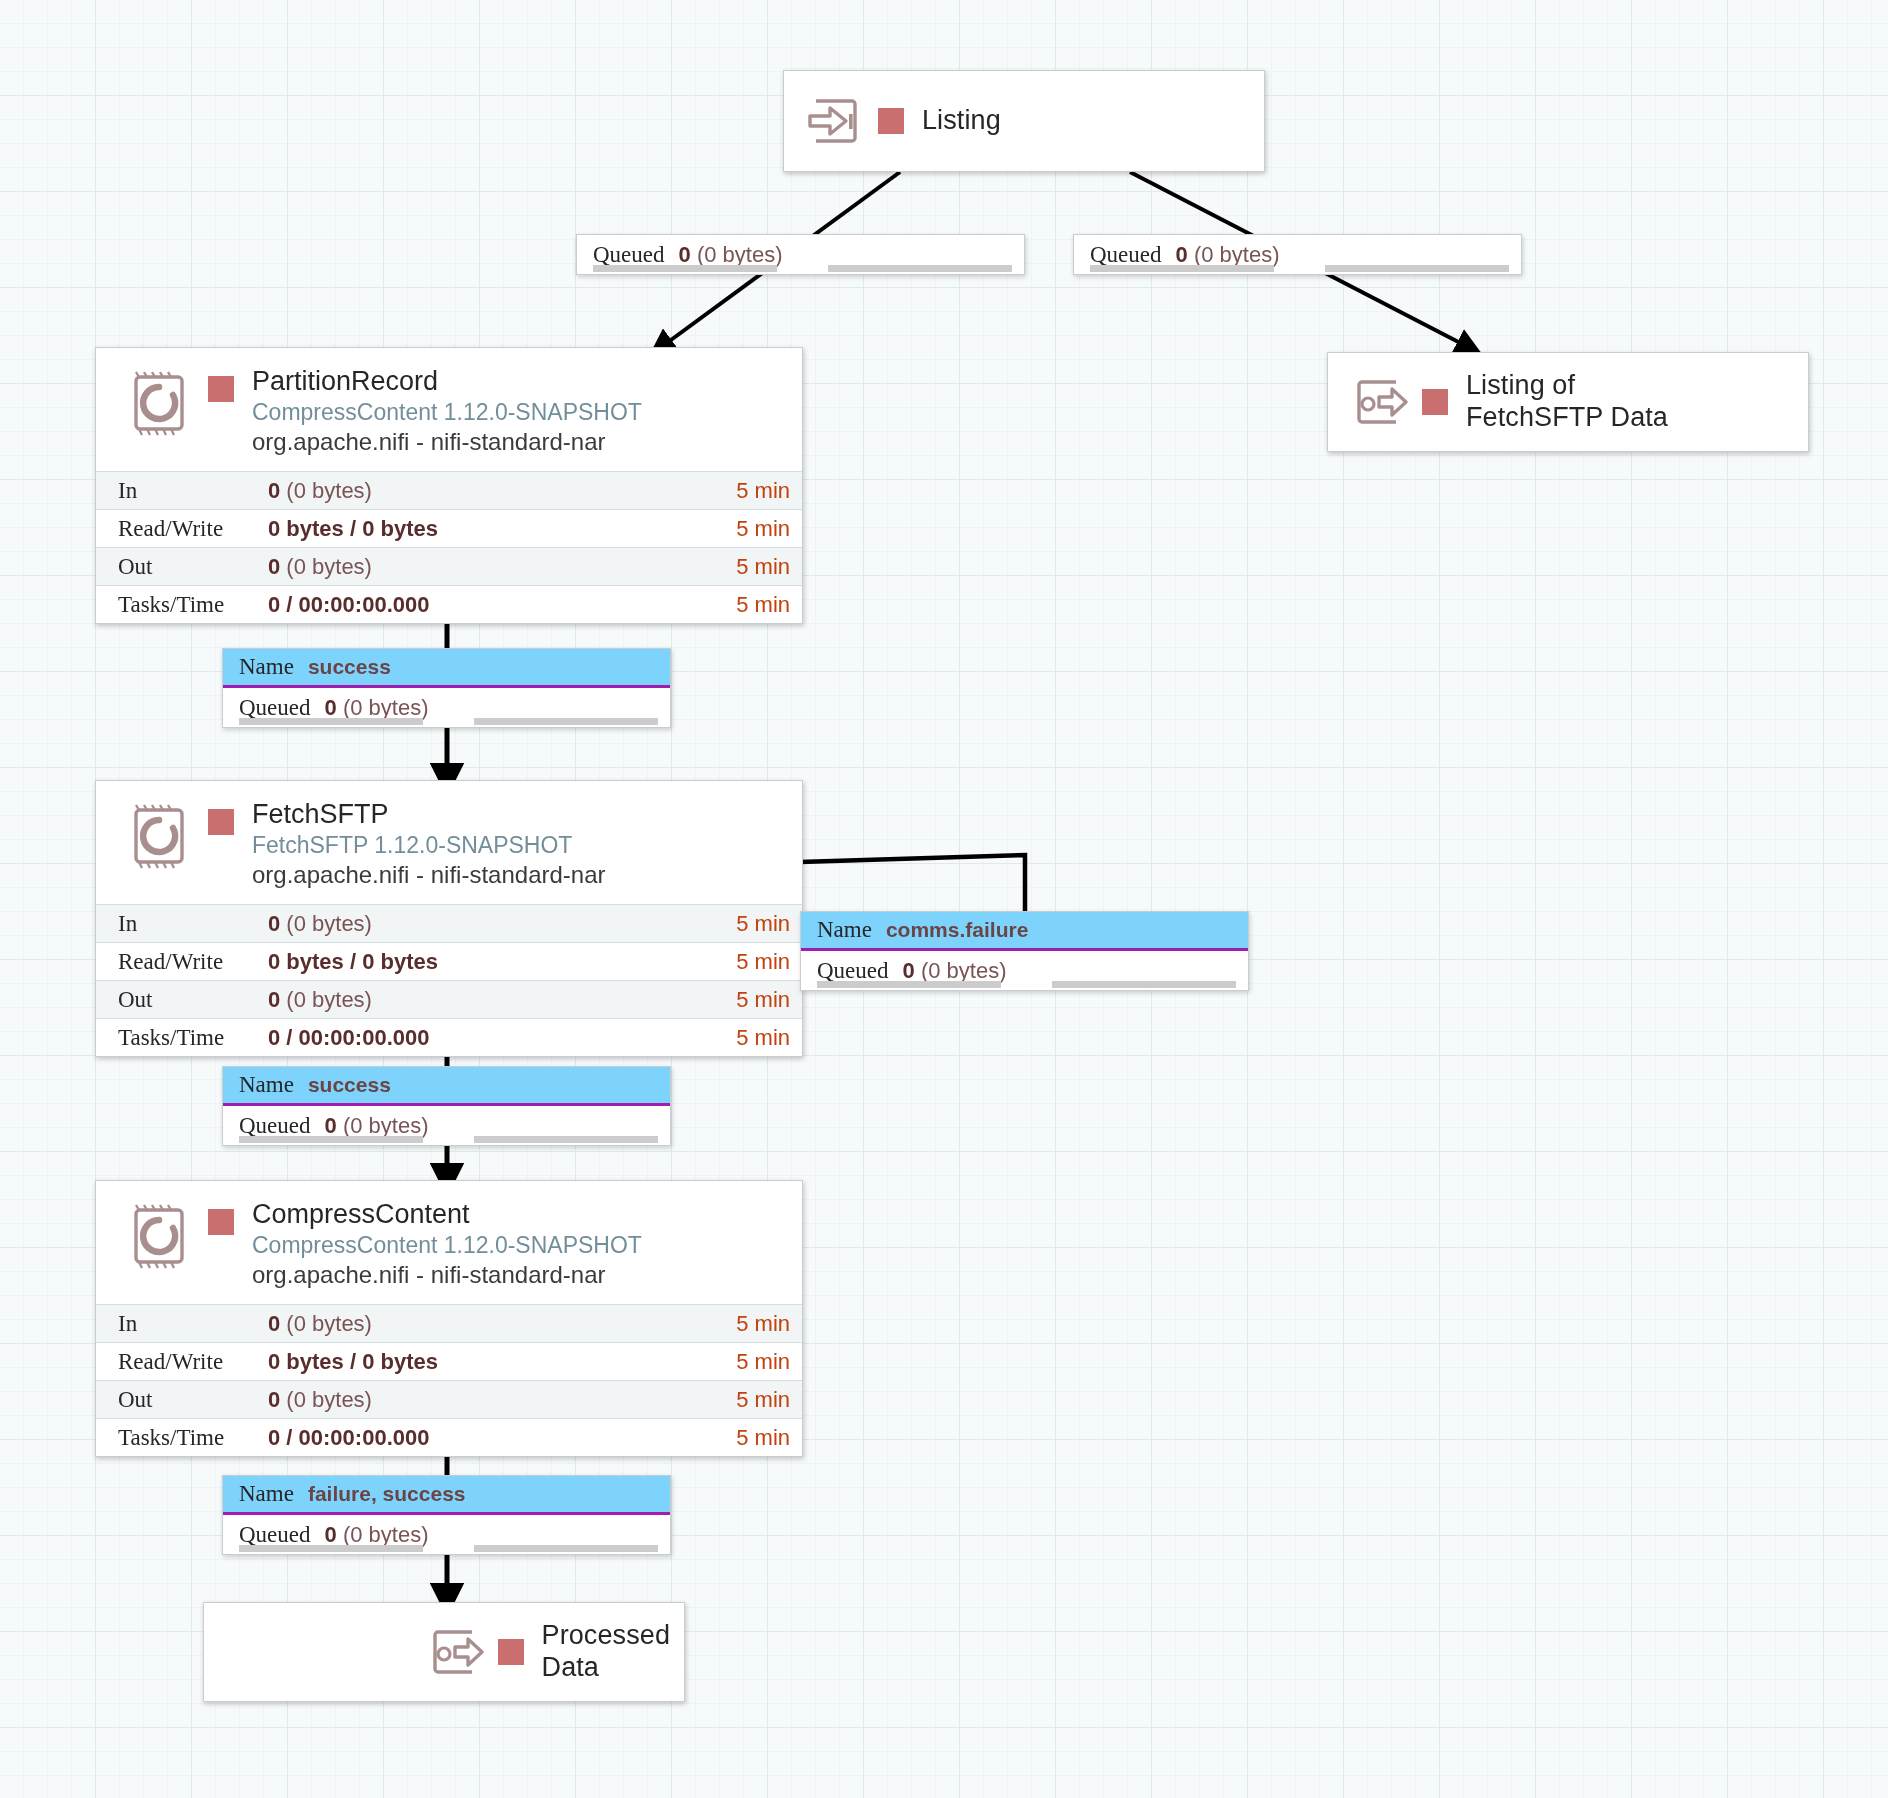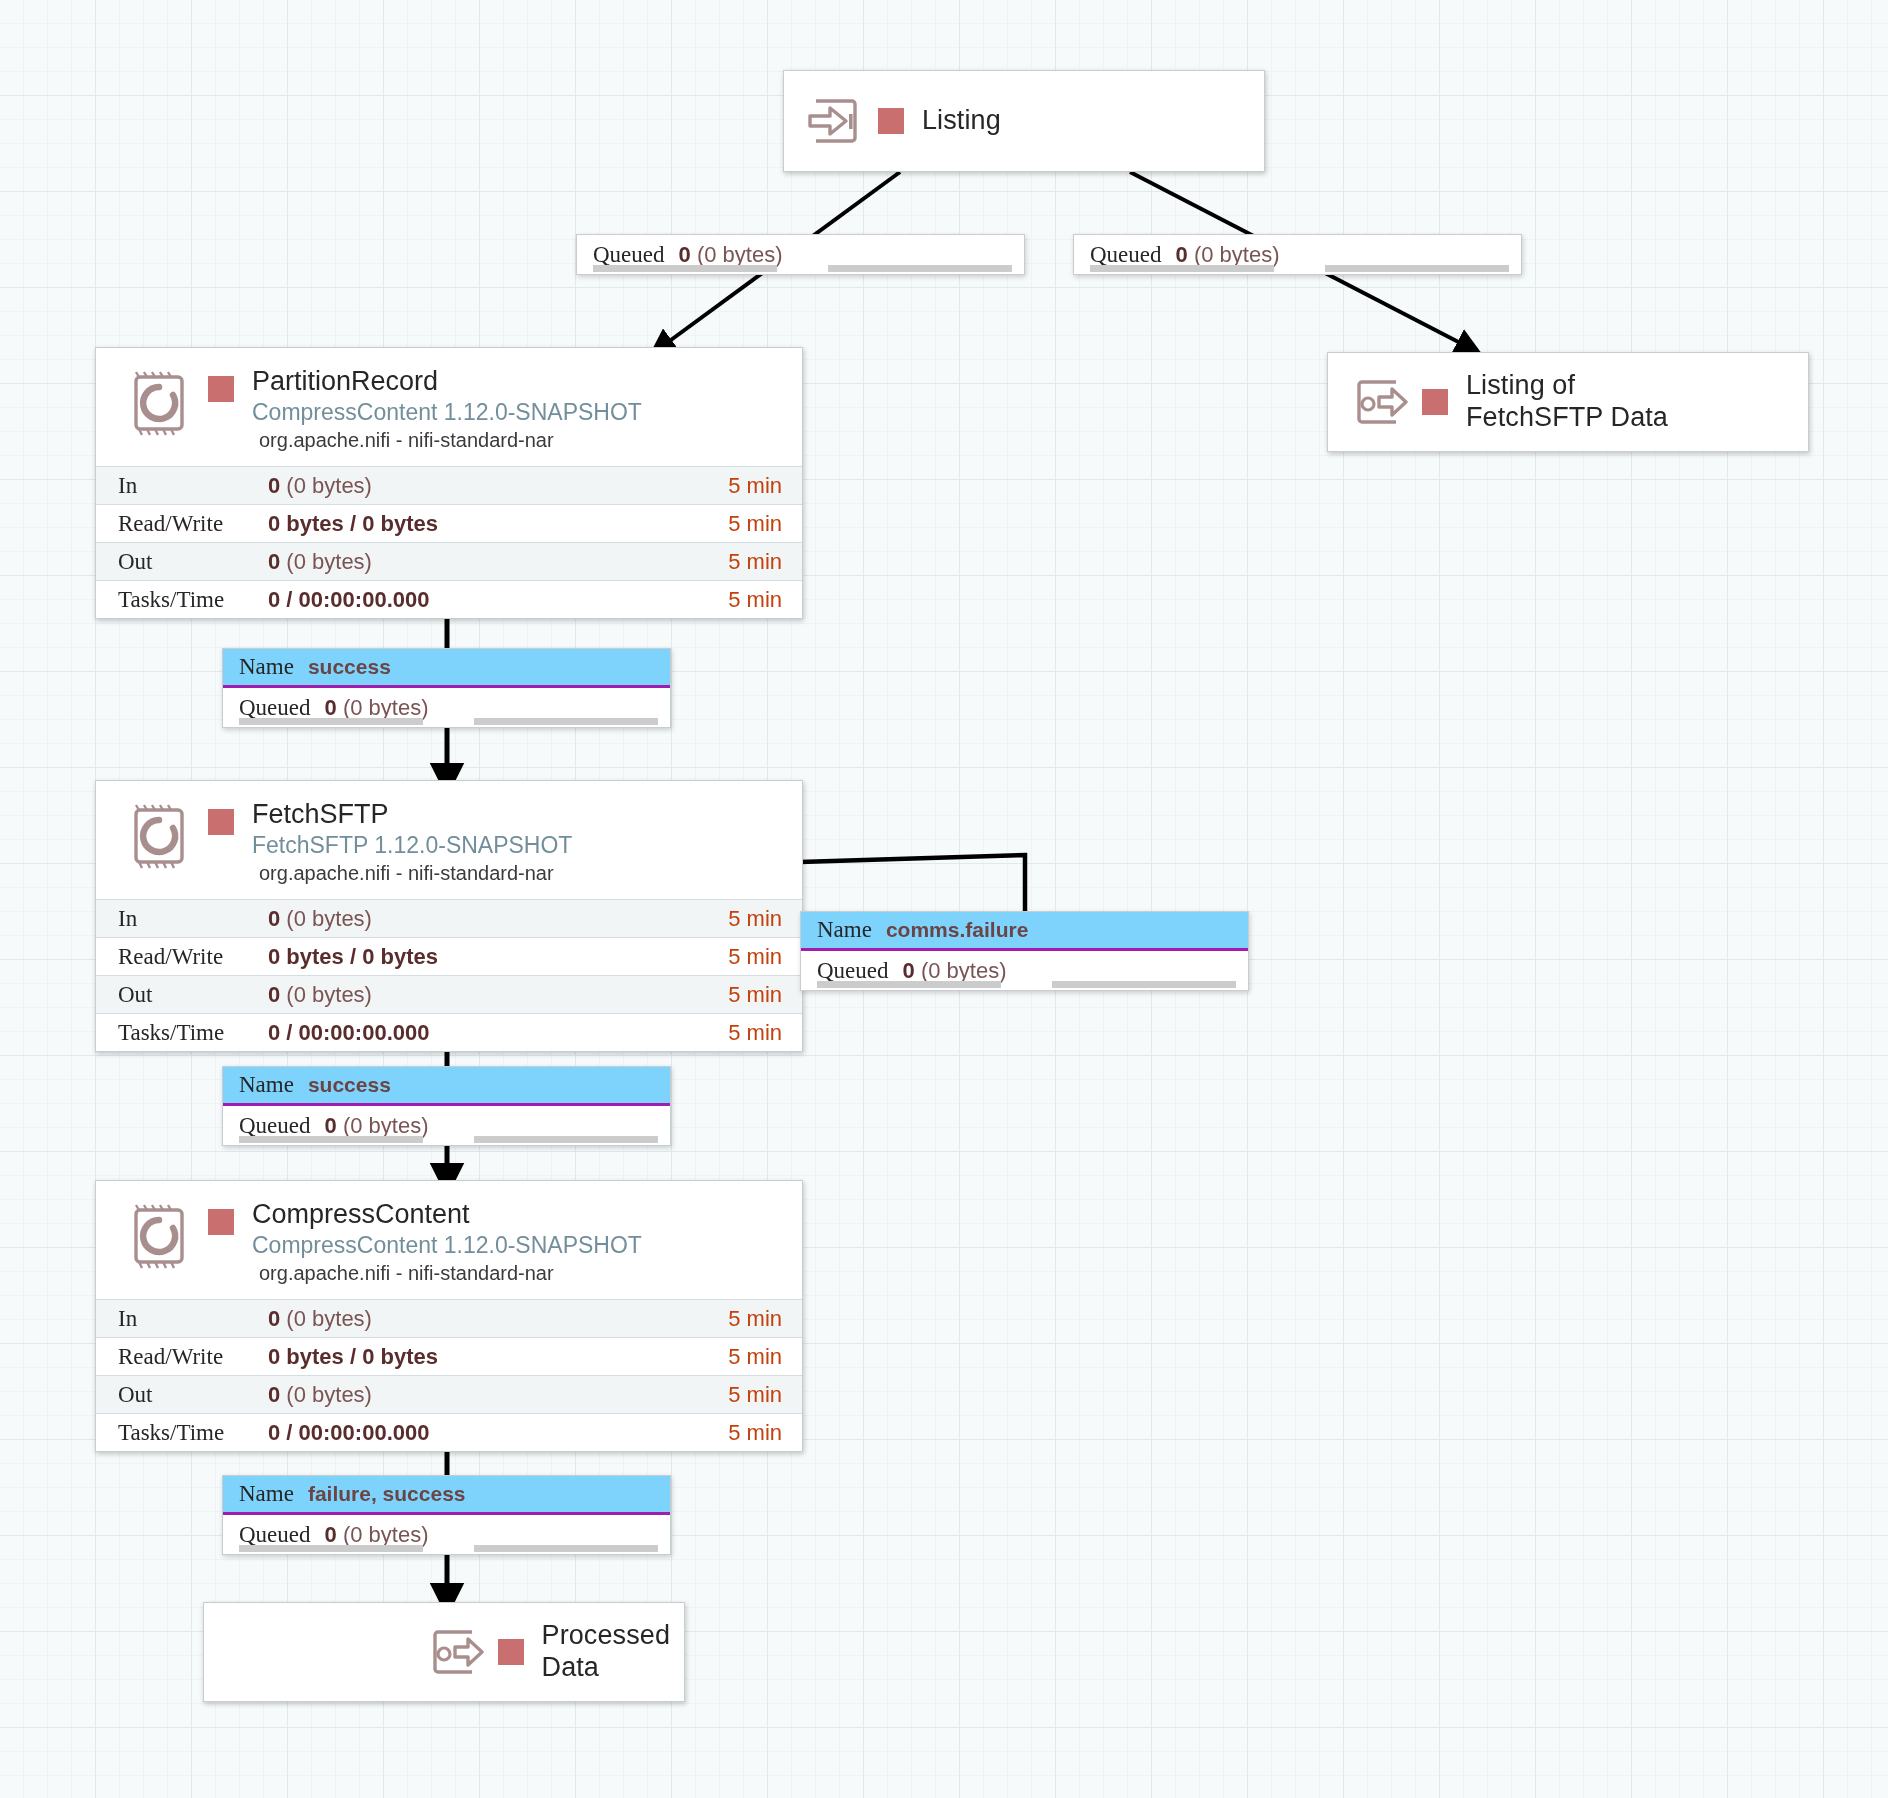--- a/index.html
+++ b/index.html
@@ -104,32 +104,31 @@
     line-height: 1.14;
     margin-bottom: 2px;
   }
   .proc-type {
     font-size: 23px;
     color: #728e9b;
     line-height: 1.2;
     margin-bottom: 2px;
   }
   .proc-bundle {
-    font-size: 20px;
+    font-size: 24px;
     color: #3b3b3b;
     line-height: 1.2;
-    margin-left: 7px;
   }
 
   .stat-row {
     display: flex;
     align-items: center;
     height: 38px;
     border-top: 1px solid #d3dde2;
-    padding: 0 20px 0 22px;
+    padding: 0 12px 0 22px;
     box-sizing: border-box;
   }
   .stat-row.alt { background: #f2f5f6; }
   .stat-row.plain { background: #ffffff; }
   .stat-label {
     font-family: "Liberation Serif", serif;
     font-size: 23px;
     color: #262626;
     flex: 0 0 150px;
   }

